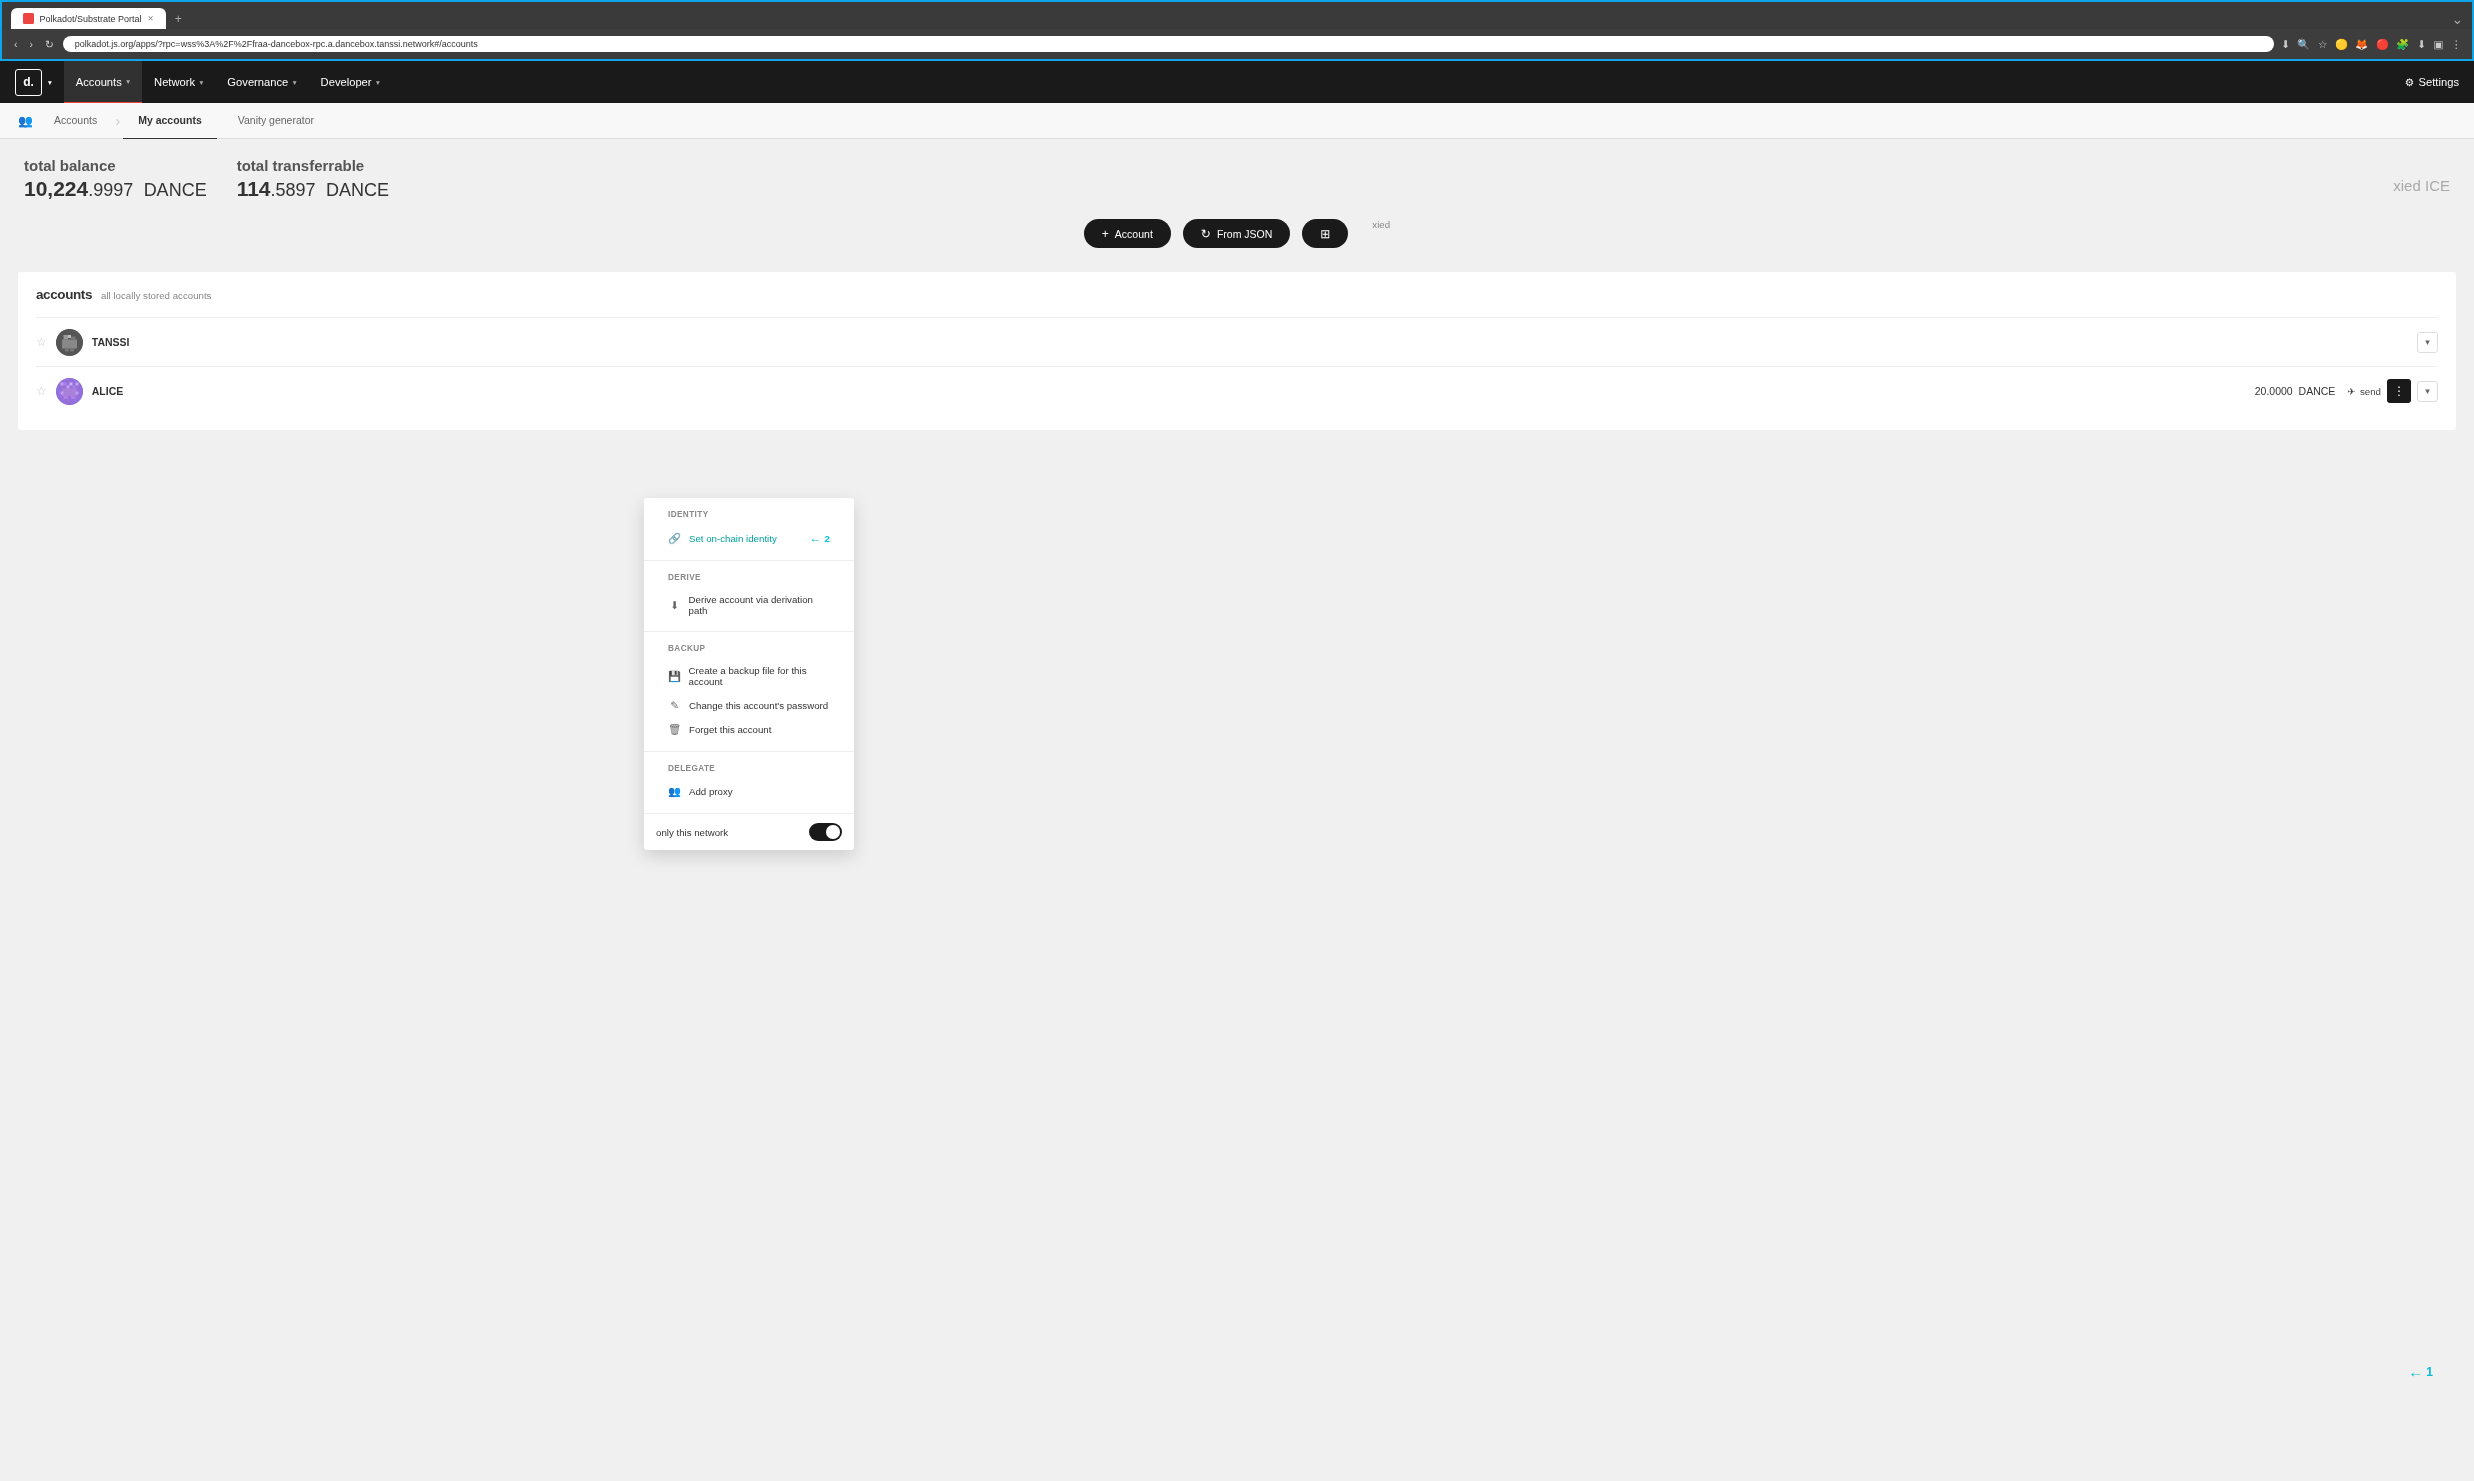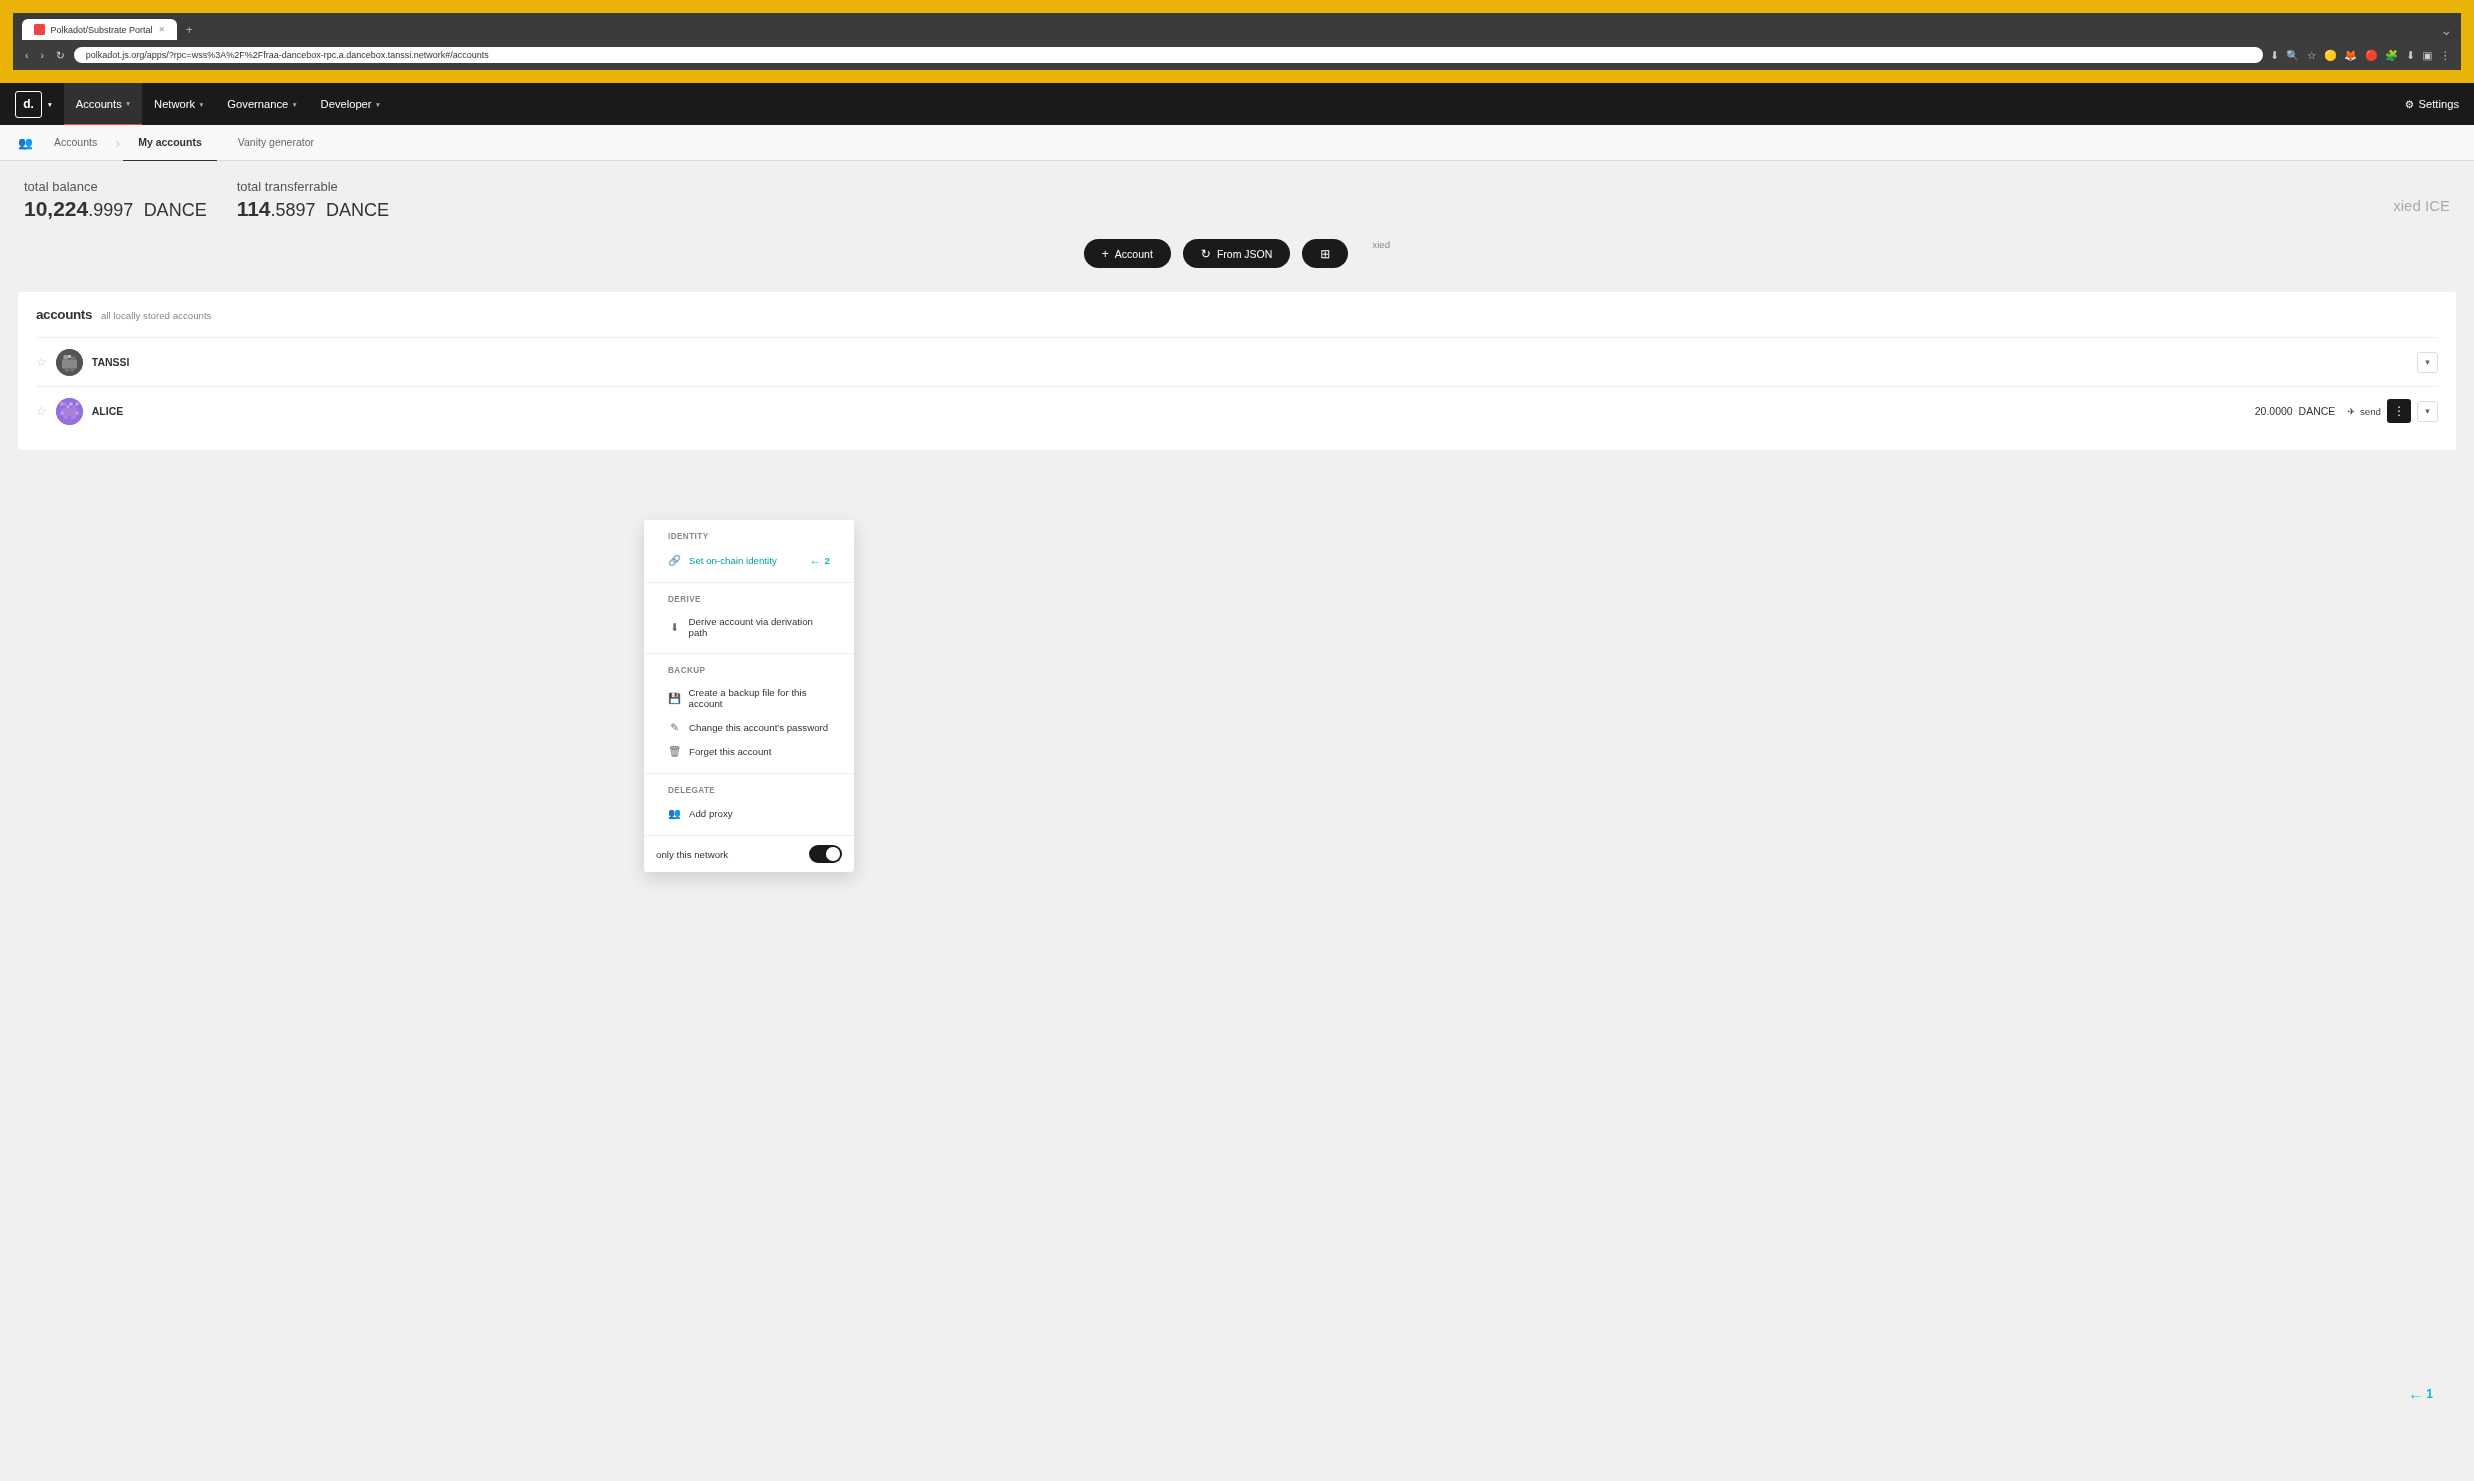--- a/index.html
+++ b/index.html
@@ -1,19 +1,19 @@
 <!DOCTYPE html>
 <html style="font-size:12px"><head>
   <meta charset="utf-8">
   <style>
     * { box-sizing: border-box; margin: 0; padding: 0; }
     body { font-family: -apple-system, BlinkMacSystemFont, 'Segoe UI', sans-serif; background: #f5f5f5; min-height: 100vh; }
 
     
-    .browser-chrome { background: #eab308; padding: 13px; }
+    .browser-chrome { background: #0ea5e9; padding: 2px; }
     .browser-tab-bar { background: #3a3a3a; display: flex; align-items: center; padding: 6px 9px 0; gap: 3px; height: 27px; }
     .browser-tab { background: #fff; border-radius: 6px 6px 0 0; padding: 0 12px; display: flex; align-items: center; gap: 6px; height: 21px; font-size: 9px; color: #333; min-width: 135px; }
     .browser-tab .favicon { width: 10.5px; height: 10.5px; border-radius: 1.5px; background: #e44; }
     .browser-tab .tab-close { margin-left: auto; color: #888; font-size: 7.5px; cursor: pointer; }
     .browser-tab-new { background: none; border: none; color: #aaa; font-size: 12px; cursor: pointer; padding: 0 6px; }
     .browser-controls { background: #3d3d3d; display: flex; align-items: center; padding: 4.5px 9px; gap: 6px; height: 30px; }
     .browser-nav-btn { background: none; border: none; color: #ccc; font-size: 10.5px; cursor: pointer; padding: 3px; border-radius: 3px; }
     .browser-nav-btn:disabled { color: #666; }
     .browser-url-bar { flex: 1; background: #fff; border: none; border-radius: 15px; padding: 3px 12px; font-size: 9px; color: #333; }
     .browser-actions { display: flex; gap: 4.5px; align-items: center; }
@@ -36,21 +36,21 @@
     .sub-nav-item { padding: 0 15px; height: 36px; display: flex; align-items: center; font-size: 10.5px; color: #666; cursor: pointer; border-bottom: 1.5px solid transparent; position: relative; }
     .sub-nav-item.active { color: #333; border-bottom: 1.5px solid #333; font-weight: 600; }
     .sub-nav-divider { color: #ccc; font-size: 15px; margin: 0 3px; }
 
     
     .main-content { background: #f0f0f0; min-height: calc(100vh - 135px); padding: 18px; }
 
     
     .balance-row { display: flex; gap: 30px; margin-bottom: 18px; padding: 0 6px; }
     .balance-item { display: flex; flex-direction: column; gap: 3px; }
-    .balance-label { font-size: 13px; color: #555; font-weight: 400; }
+    .balance-label { font-size: 15px; color: #555; font-weight: 700; }
     .balance-value { font-size: 21px; color: #333; font-weight: 300; }
     .balance-value .whole { font-weight: 600; }
     .balance-value .currency { color: #333; margin-left: 4.5px; font-size: 18px; }
 
     
     .action-row { display: flex; gap: 12px; margin-bottom: 24px; justify-content: center; }
     .action-btn { background: #1a1a1a; color: #fff; border: none; border-radius: 37px; padding: 7.5px 18px; display: flex; align-items: center; gap: 6px; font-size: 10.5px; cursor: pointer; font-weight: 500; }
     .action-btn .icon { font-size: 12px; }
 
     

